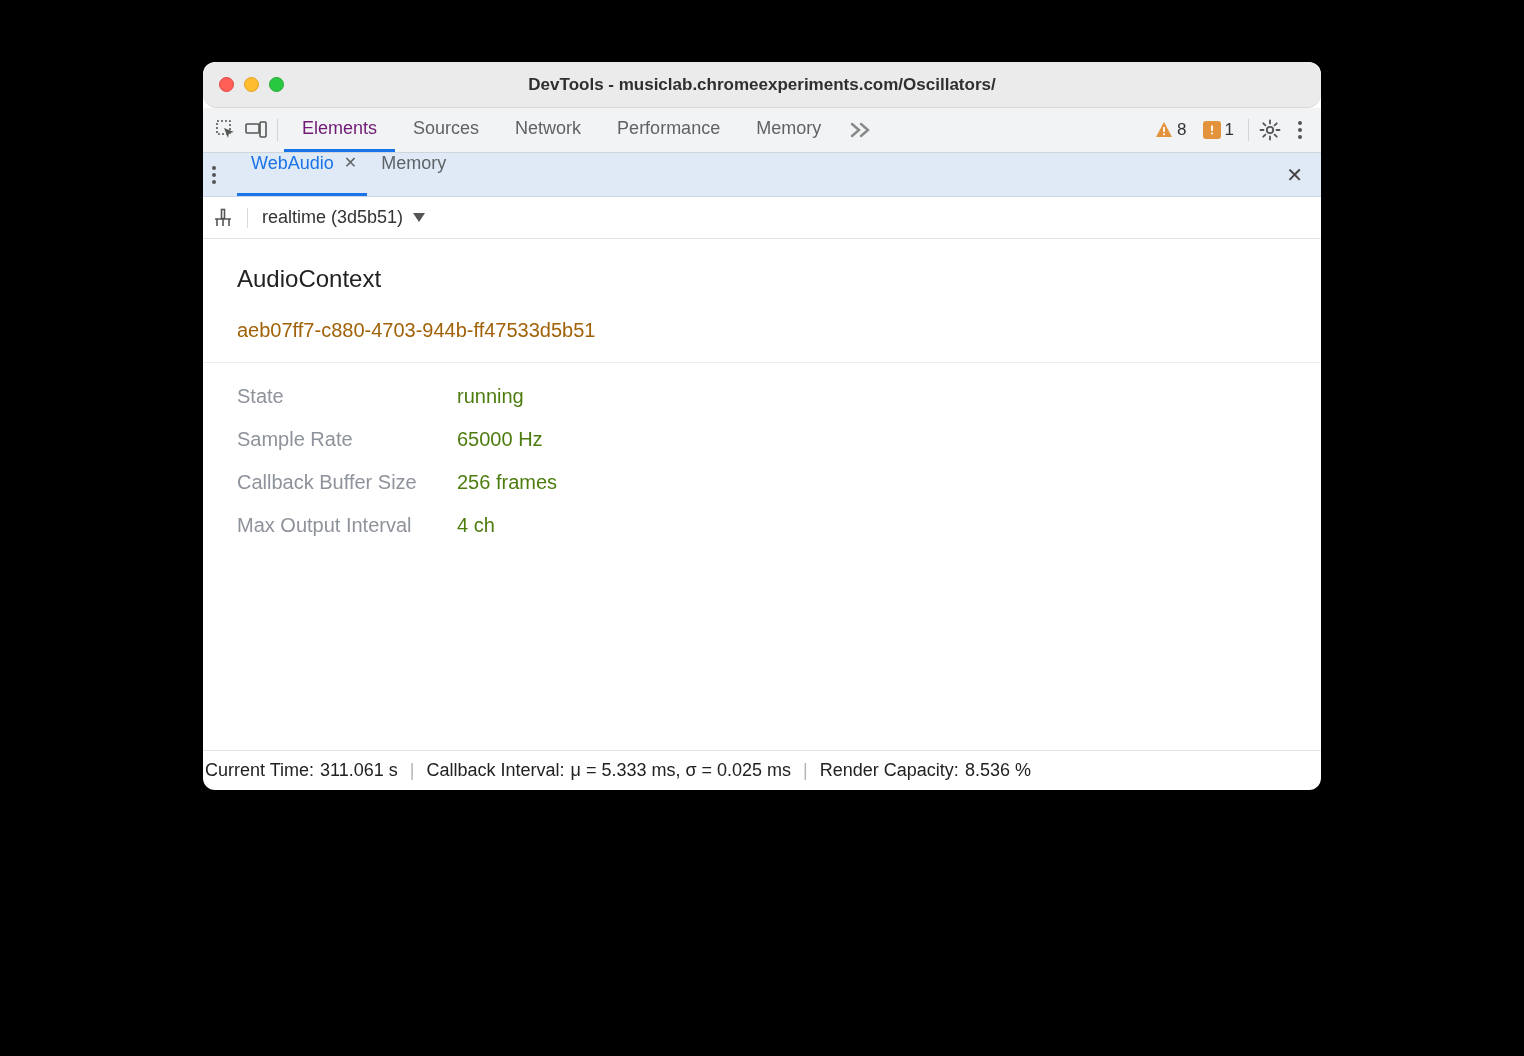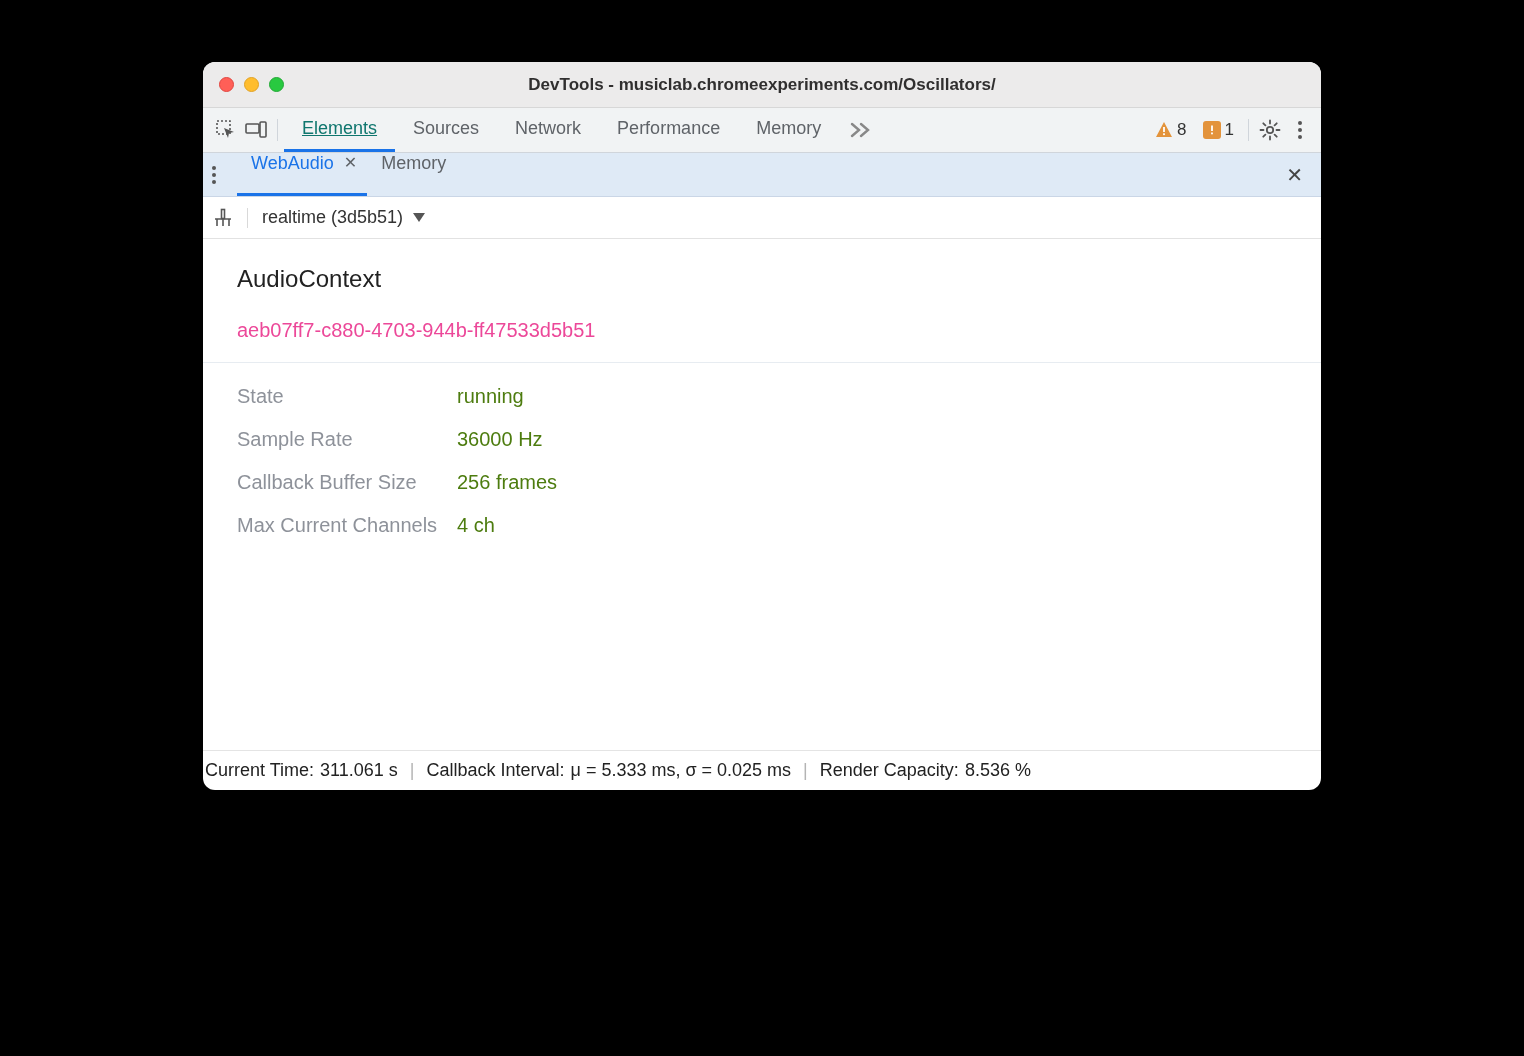--- a/index.html
+++ b/index.html
@@ -24,20 +24,21 @@
     overflow: hidden;
   }
   .titlebar {
     height: 46px;
     background: #ecebeb;
     border-bottom: 1px solid #d7d7d7;
     display: flex;
     align-items: center;
     padding: 0 16px;
     position: relative;
+    border-radius: 14px;
   }
   .traffic-lights { display: flex; gap: 10px; }
   .light { width: 15px; height: 15px; border-radius: 50%; }
   .light.red { background:#ff5f57; border:1px solid #e24640;}
   .light.yellow { background:#ffbd2e; border:1px solid #e1a225;}
   .light.green { background:#28c940; border:1px solid #23aa36;}
   .title {
     position: absolute;
     left: 0; right: 0;
     text-align: center;
@@ -63,21 +64,21 @@
   .tabstrip .sep {
     width: 1px; height: 22px; background: #d0d5db; margin: 0 6px;
   }
   .tab-row { display: flex; height: 100%; align-items: stretch; }
   .panel-tab {
     display: flex; align-items: center; padding: 0 18px;
     font-size: 18px; color: #5f6368; cursor: pointer;
     border-bottom: 3px solid transparent;
     font-weight: 400;
   }
-  .panel-tab.active { color:#0f766e; border-bottom-color:#1a73e8;text-decoration:underline; }
+  .panel-tab.active { color:#701a75; border-bottom-color:#1a73e8; }
   .more-tabs-icon { color:#888; padding:0 10px; display:flex; align-items:center; cursor:pointer;}
   .spacer { flex: 1; }
   .counts { display:flex; align-items:center; gap:4px; padding:0 8px; font-size:17px;}
   .warn-icon { color:#e3933b; }
   .issue-icon { background:#e3933b; color:#fff; font-size:12px; width:18px; height:18px; border-radius:3px; display:flex; align-items:center; justify-content:center; font-weight:700;}
   .count-num { color:#333; }
   .drawer-header {
     height: 44px;
     background: #dfeaf6;
     border-bottom: 1px solid #cad6e6;
@@ -97,21 +98,21 @@
     display:flex; align-items:center; padding:0 10px; gap:4px;
     background: #fff;
   }
   .toolbar .divider { width:1px; height:20px; background:#d9d9d9; margin:0 10px;}
   .dropdown { display:flex; align-items:center; gap:10px; font-size:18px; color:#333; cursor:pointer;}
   .caret-down { width:0;height:0;border-left:6px solid transparent;border-right:6px solid transparent;border-top:9px solid #555;}
   .content {
     flex:1; padding: 26px 34px 10px 34px; background:#fff; overflow:auto;
   }
   h2.context-title { font-size:24px; font-weight:400; color:#222; margin-bottom:26px;}
-  .context-uuid { font-size:20px; color:#ec4899; }
+  .context-uuid { font-size:20px; color:#a16207; }
   hr.thin { border:none; border-top:1px solid #e7ecf1; margin:20px -34px 22px -34px;}
   .prop-table { display:grid; grid-template-columns:220px 1fr; row-gap:20px; font-size:20px;}
   .prop-key { color:#8e929a; }
   .prop-val { color:#4d7c0f; }
   .statusbar {
     height:40px;
     border-top:1px solid #e4e4e4;
     display:flex; align-items:center; padding:0 2px;
     font-size:18px; color:#222; gap:6px;
   }
@@ -241,24 +242,24 @@
   </div>
 
   <div class="content">
     <h2 class="context-title">AudioContext</h2>
     <div class="context-uuid">aeb07ff7-c880-4703-944b-ff47533d5b51</div>
     <hr class="thin">
     <div class="prop-table">
       <div class="prop-key">State</div>
       <div class="prop-val">running</div>
       <div class="prop-key">Sample Rate</div>
-      <div class="prop-val">36000 Hz</div>
+      <div class="prop-val">65000 Hz</div>
       <div class="prop-key">Callback Buffer Size</div>
       <div class="prop-val">256 frames</div>
-      <div class="prop-key">Max Current Channels</div>
+      <div class="prop-key">Max Output Interval</div>
       <div class="prop-val">4 ch</div>
     </div>
   </div>
 
   <div class="statusbar">
     <span>Current Time:</span>
     <span>311.061 s</span>
     <span class="stat-sep">|</span>
     <span>Callback Interval:</span>
     <span>μ = 5.333 ms, σ = 0.025 ms</span>

